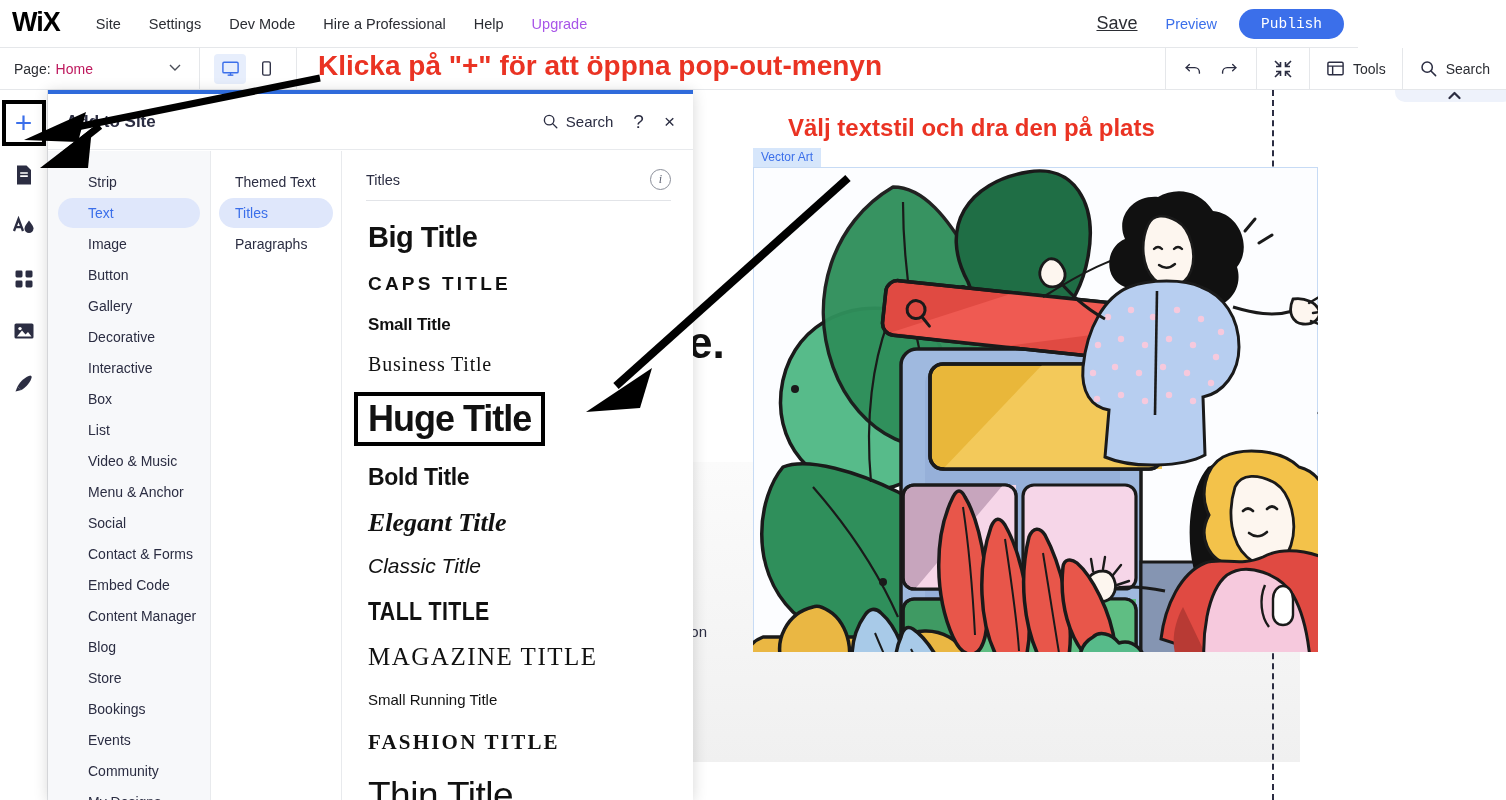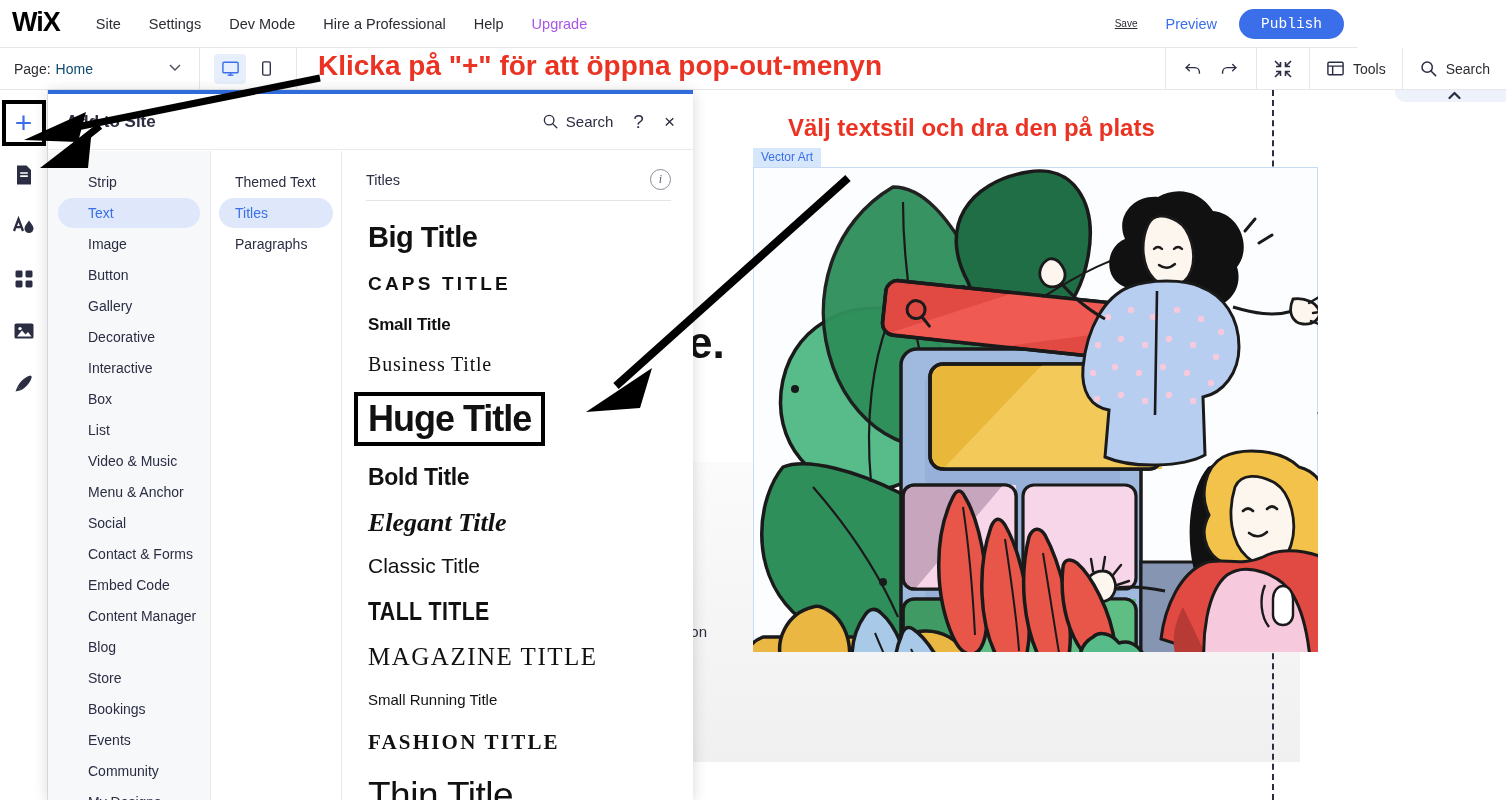--- a/index.html
+++ b/index.html
@@ -26,41 +26,41 @@
   }
   .topmenu { display:flex; align-items:center; gap:0px; }
   .topmenu-item {
     font-size:14.5px; color:#2b2d33; padding:6px 14px; cursor:default;
     white-space:nowrap;
   }
   .topmenu-item.upgrade { color:#a855e8; }
   .topbar-right {
     margin-left:auto; display:flex; align-items:center; gap:0; padding-right:14px;
   }
-  .tb-save { font-size:10px; color:#2b2d33; padding:6px 14px;text-decoration:underline; }
+  .tb-save { font-size:18px; color:#2b2d33; padding:6px 14px;text-decoration:underline; }
   .tb-preview { font-size:14.5px; color:#3b6fea; padding:6px 14px; }
   .tb-publish {
     background:#3b6fea; color:#fff; font-size:14.5px; font-weight:normal;
     border-radius:17px; padding:7px 22px; margin-left:8px;
     border:none; font-family:Liberation Mono, monospace; cursor:pointer;
   }
 
   
   .toolbar {
     position:absolute; left:0; top:48px; width:1506px; height:42px;
     background:#fff; border-bottom:1px solid #e5e7ea;
     display:flex; align-items:center; box-sizing:border-box;
   }
   .page-selector {
     display:flex; align-items:center; width:200px; height:42px;
     padding-left:14px; box-sizing:border-box; border-right:1px solid #e5e7ea;
     font-size:14px; color:#2b2d33;
   }
   .page-selector .lbl-strong { color:#2b2d33; }
-  .page-selector .lbl-val { color:#0c4a6e; margin-left:5px; }
+  .page-selector .lbl-val { color:#be185d; margin-left:5px; }
   .page-selector .chev { margin-left:auto; margin-right:16px; color:#4a4d57; }
   .device-group { display:flex; align-items:center; gap:4px; padding:0 14px; height:42px; border-right:1px solid #e5e7ea;}
   .dev-btn { width:32px; height:30px; display:flex; align-items:center; justify-content:center; border-radius:4px; }
   .dev-btn.active { background:#e7eefc; }
   .toolbar-right { margin-left:auto; display:flex; align-items:center; height:42px;justify-content:center; }
   .tgrp { display:flex; align-items:center; height:42px; padding:0 16px; border-left:1px solid #e5e7ea; gap:14px; }
   .tgrp .titem { display:flex; align-items:center; gap:8px; font-size:14px; color:#2b2d33; }
 
   
   .rail {
@@ -124,21 +124,21 @@
   .sel-box { position:absolute; left:-14px; top:-6px; right:-14px; bottom:-6px; border:4px solid #000; box-sizing:border-box; }
 
   
   .t-big      { font-family:"Liberation Sans", sans-serif; font-weight:bold; font-size:29px; letter-spacing:-.5px; }
   .t-caps     { font-family:"Liberation Sans", sans-serif; font-weight:bold; font-size:19px; letter-spacing:3.2px; }
   .t-small    { font-family:"Liberation Sans", sans-serif; font-weight:bold; font-size:17px; letter-spacing:-.2px; }
   .t-business { font-family:"Liberation Serif", serif; font-weight:normal; font-size:20px; letter-spacing:.8px; }
   .t-huge     { font-family:"Liberation Sans", sans-serif; font-weight:bold; font-size:36px; letter-spacing:-1px; }
   .t-bold     { font-family:"Liberation Sans", sans-serif; font-weight:bold; font-size:23px; letter-spacing:-.3px; }
   .t-elegant  { font-family:"Liberation Serif", serif; font-style:italic; font-weight:bold; font-size:26px; }
-  .t-classic  { font-family:"Liberation Sans", sans-serif; font-weight:normal; font-size:21px; }
+  .t-classic  { font-family:"Liberation Sans", sans-serif; font-weight:normal; font-size:21px;font-style:italic; }
   .t-magazine { font-family:"Liberation Serif", serif; font-weight:normal; font-size:25px; letter-spacing:1.5px; }
   .t-tall     { font-family:"Liberation Sans", sans-serif; font-weight:bold; font-size:26px; transform:scaleX(.82); transform-origin:left center; letter-spacing:.5px;}
   .t-running  { font-family:"Liberation Sans", sans-serif; font-weight:normal; font-size:15px; }
   .t-fashion  { font-family:"Liberation Serif", serif; font-weight:bold; font-size:21px; letter-spacing:2.2px; }
   .t-thin     { font-family:"Liberation Sans", sans-serif; font-weight:normal; font-size:37px; letter-spacing:-.5px; }
 
   
   .canvas-area { position:absolute; left:693px; top:90px; width:813px; height:710px; background:#fff; overflow:hidden; }
   .collapse-tab {
     position:absolute; left:702px; top:-8px; width:118px; height:20px;

